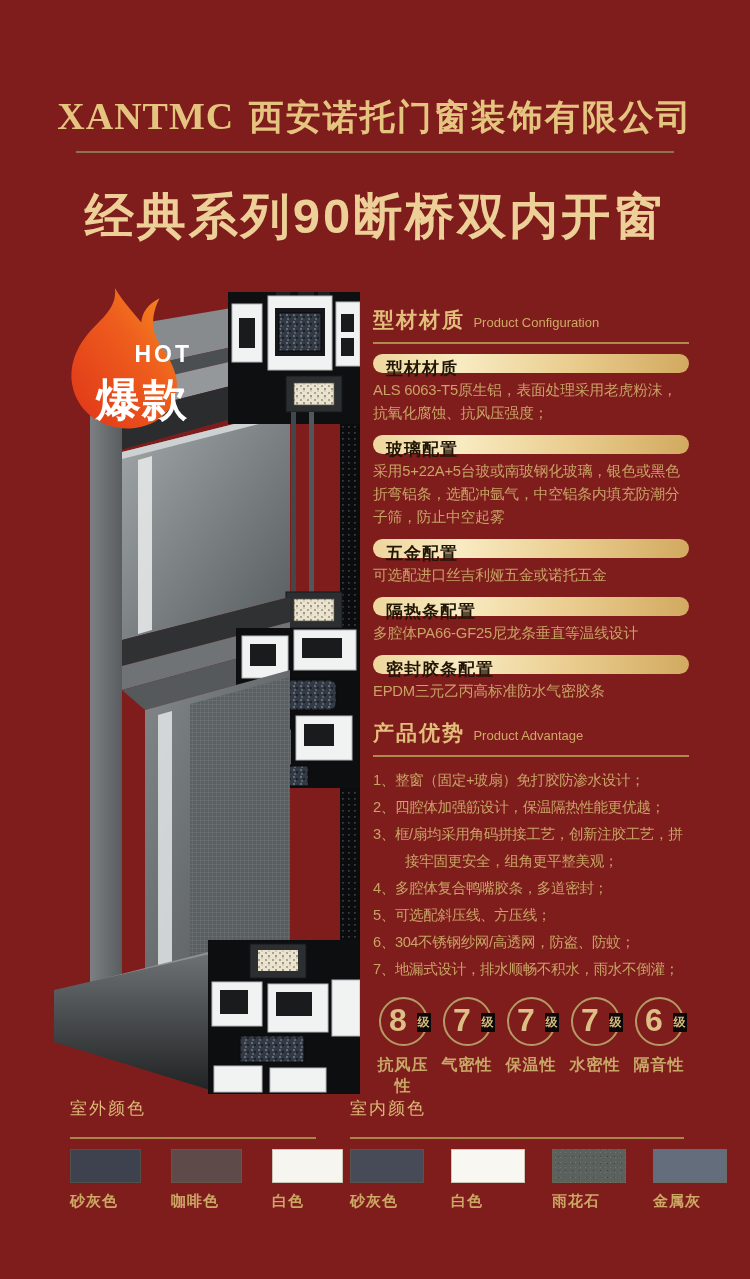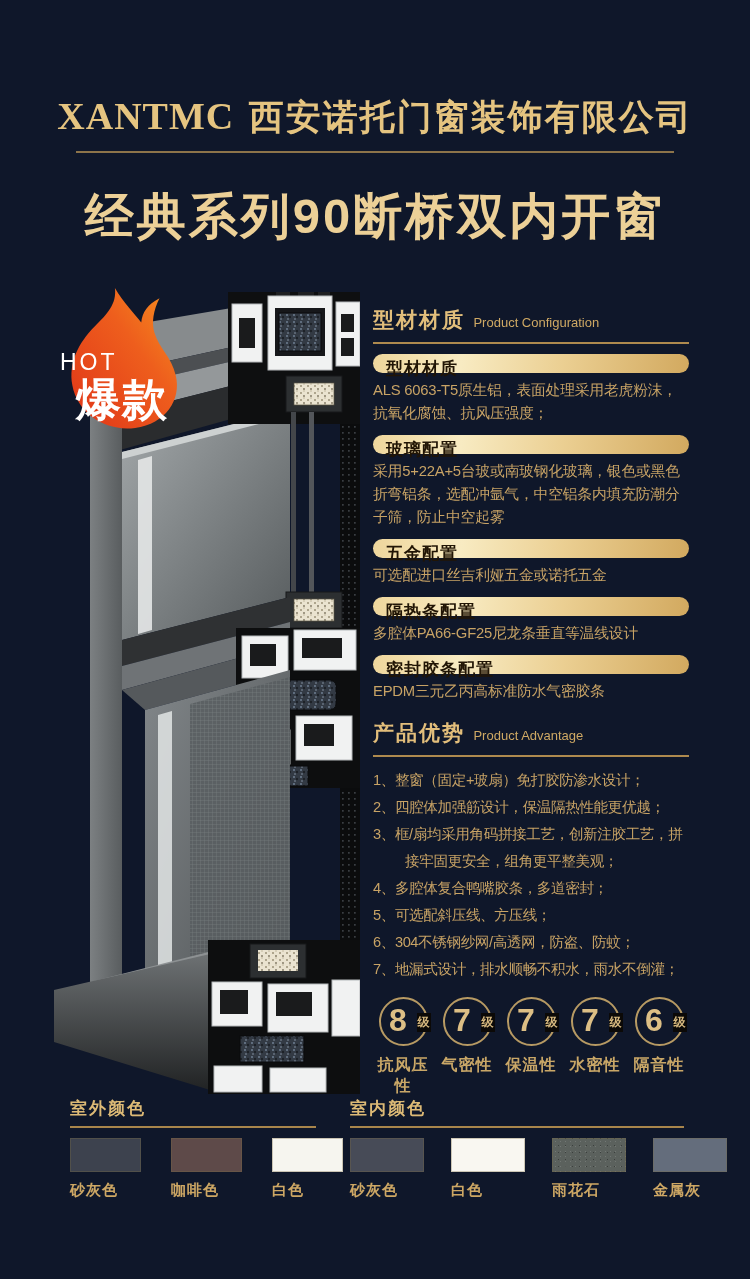--- a/index.html
+++ b/index.html
@@ -1,35 +1,35 @@
 <!DOCTYPE html>
 <html><head>
 <meta charset="utf-8">
 <style>
   html,body{margin:0;padding:0;background:#000;}
-  .poster{position:relative;width:750px;height:1279px;background:#0f172a;overflow:hidden;
+  .poster{position:relative;width:750px;height:1279px;background:#7f1d1d;overflow:hidden;
           font-family:"Liberation Sans",sans-serif;}
 
   
   .logo{position:absolute;top:94px;left:0;width:750px;text-align:center;color:#e5c480;white-space:nowrap;}
   .logo-latin{font-family:"Liberation Serif",serif;font-weight:700;font-size:38px;letter-spacing:1px;}
   .logo-zh{font-size:35px;font-weight:700;margin-left:10px;letter-spacing:2px;}
   .logo-divider{position:absolute;top:151px;left:76px;width:598px;height:2px;background:#8d744a;}
   .title{position:absolute;top:184px;left:0;width:750px;text-align:center;margin:0;
          font-size:49px;font-weight:700;color:#ecd097;letter-spacing:3px;}
 
   
   .window-render{position:absolute;left:40px;top:292px;width:320px;height:820px;}
 
   
   .hot-badge{position:absolute;left:56px;top:282px;width:132px;height:152px;}
   .hot-badge svg{position:absolute;left:0;top:0;width:100%;height:100%;}
-  .hot-en{position:absolute;top:67px;left:4px;width:100%;text-align:left;color:#fff;
-          font-weight:400;font-size:23px;letter-spacing:3px;}
-  .hot-zh{position:absolute;top:88px;left:0;width:100%;text-align:center;color:#fff;
+  .hot-en{position:absolute;top:59px;left:4px;width:100%;text-align:right;color:#fff;
+          font-weight:700;font-size:23px;letter-spacing:3px;}
+  .hot-zh{position:absolute;top:88px;left:0;width:100%;text-align:right;color:#fff;
           font-weight:700;font-size:45px;letter-spacing:1px;}
 
   
   .info-col{position:absolute;left:373px;top:306px;width:316px;}
   .sec-header{border-bottom:2px solid #ae8a4e;padding-bottom:8px;color:#e2be7b;}
   .sec-zh{font-size:21px;font-weight:700;letter-spacing:2px;}
   .sec-en{font-size:13px;color:#cfa964;margin-left:4px;}
   .cfg-pill{margin-top:10px;height:19px;line-height:30px;border-radius:15px;
             background:linear-gradient(97deg,#eed69c 0%,#f8ebc2 28%,#ebcf92 60%,#d2a95f 100%);
             color:#211505;font-size:17px;font-weight:700;padding-left:13px;letter-spacing:1px;}
@@ -44,22 +44,22 @@
                 border:2px solid #b79a63;border-radius:50%;}
   .badge-num{display:block;font-size:32px;font-weight:700;color:#ddbf85;line-height:43px;margin-right:10px;}
   .badge-unit{position:absolute;right:-5px;top:14px;font-size:12px;font-weight:700;
               color:#d8ba80;background:#0b0907;padding:1px 1px;}
   .badge-label{margin-top:9px;font-size:16px;font-weight:700;color:#c9a767;letter-spacing:1px;font-family:Liberation Serif, serif;}
 
   
   .colors{position:absolute;top:1097px;}
   .colors.exterior{left:70px;width:246px;}
   .colors.interior{left:350px;width:334px;}
-  .colors-title{font-size:17px;font-weight:700;color:#ddba76;letter-spacing:2px;
-                padding-bottom:6px;border-bottom:2px solid #a8854b;}
+  .colors-title{font-size:17px;font-weight:400;color:#ddba76;letter-spacing:2px;
+                padding-bottom:17px;border-bottom:2px solid #a8854b;}
   .swatch-row{display:flex;margin-top:10px;gap:16px;}
   .exterior .swatch{margin-right:14px;}
   .interior .swatch{margin-right:11px;}
   .swatch:last-child{margin-right:0;}
   .exterior .swatch-box{width:71px;}
   .interior .swatch-box{width:74px;}
   .swatch-box{height:34px;border:1px solid rgba(120,105,70,0.35);box-sizing:border-box;}
   .swatch-box.speckle{background-image:
       radial-gradient(rgba(255,255,255,0.14) 14%, transparent 15%),
       radial-gradient(rgba(0,0,0,0.35) 14%, transparent 15%);

